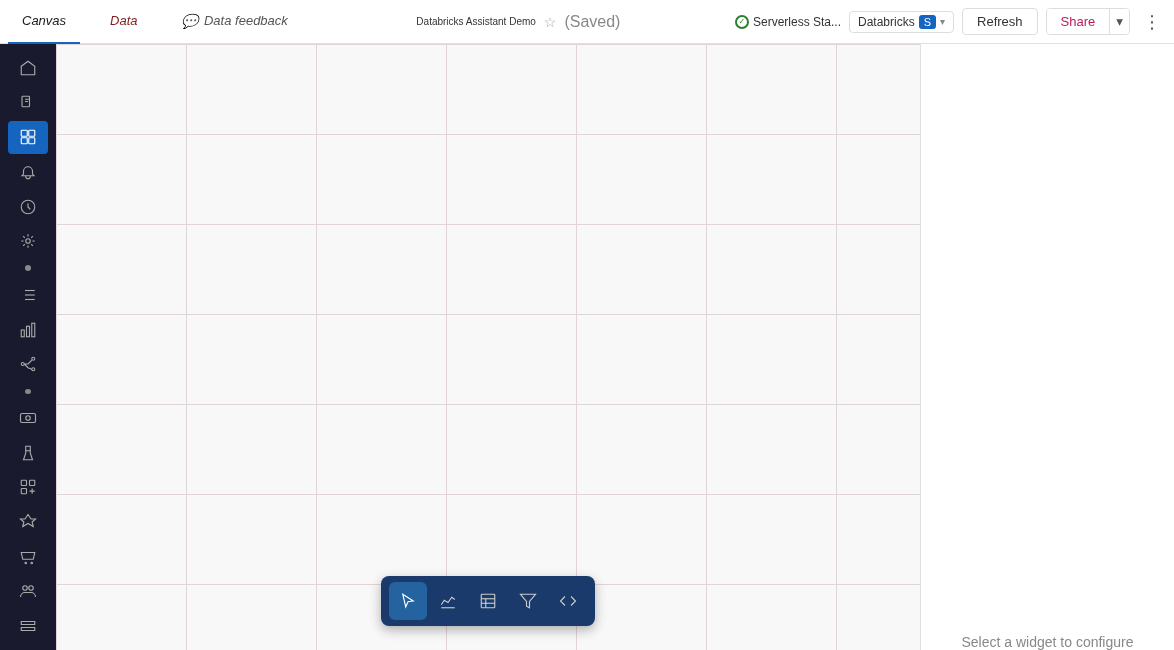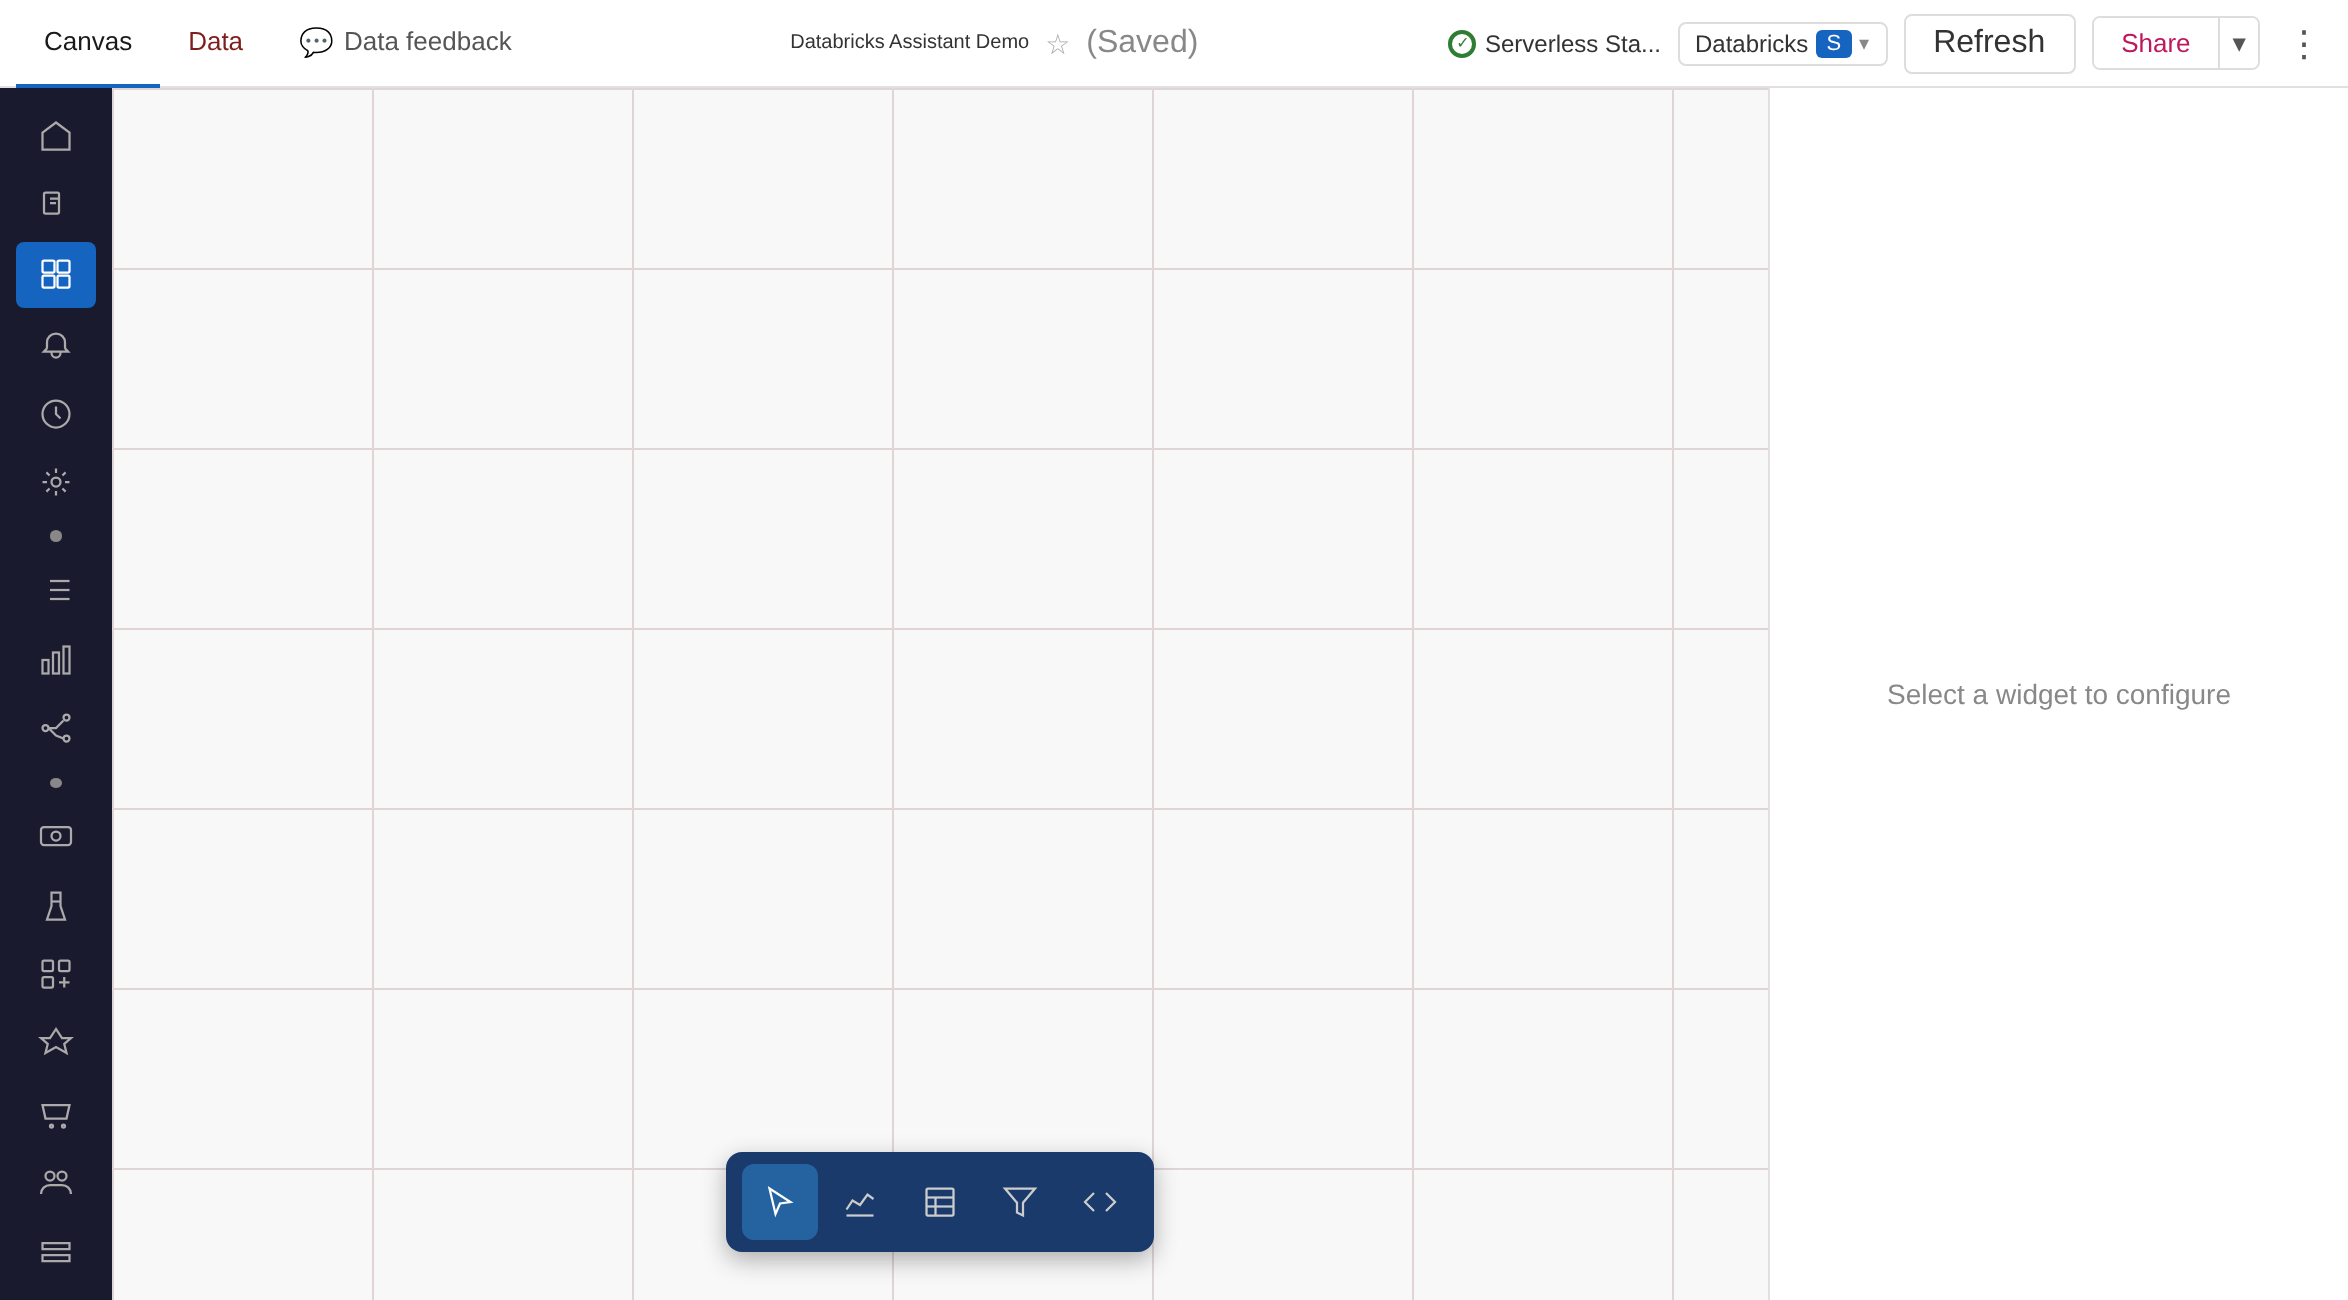--- a/index.html
+++ b/index.html
@@ -12,21 +12,22 @@
       height: 44px;
       background: #fff;
       border-bottom: 1px solid #e0e0e0;
       padding: 0 8px;
       flex-shrink: 0;
       gap: 4px;
     }
     .topbar-tabs {
       display: flex;
       align-items: center;
-      gap: 0;
+      gap: 16px;
+      font-style: italic;
     }
     .tab {
       padding: 0 14px;
       height: 44px;
       display: flex;
       align-items: center;
       font-size: 13px;
       cursor: pointer;
       color: #7f1d1d;
       border-bottom: 2px solid transparent;
@@ -92,21 +93,21 @@
       border-radius: 4px;
       padding: 3px 8px;
       font-size: 12px;
       color: #333;
       cursor: pointer;
       background: #fff;
     }
     .btn {
       padding: 5px 14px;
       border-radius: 4px;
-      font-size: 16px;
+      font-size: 13px;
       cursor: pointer;
       border: 1px solid #ddd;
       background: #fff;
       color: #333;
       display: flex; align-items: center; gap: 4px;
     }
     .btn-primary {
       background: #fff;
       border: 1px solid #ddd;
     }
@@ -226,25 +227,25 @@
       font-size: 16px;
     }
     .widget-tool.active {
       background: #2563a0;
       color: #fff;
     }
     .widget-tool svg { width: 18px; height: 18px; stroke: currentColor; fill: none; stroke-width: 1.5; }
 
     
     .right-panel {
-      width: 290px;
+      width: 254px;
       background: #fff;
       border-left: 1px solid #e0e0e0;
       display: flex;
-      align-items: center;
+      align-items: flex-end;
       justify-content: center;
       flex-shrink: 0;
     }
     .right-panel-text {
       color: #888;
       font-size: 14px;
     }
   </style>
 </head>
 <body>

